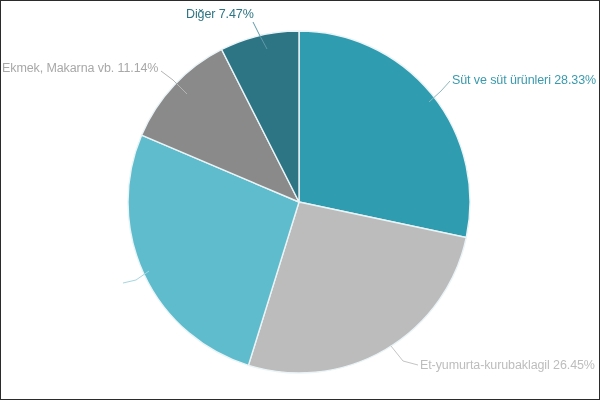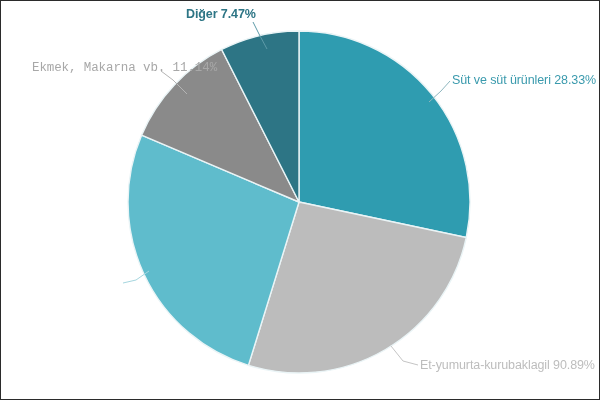--- a/index.html
+++ b/index.html
@@ -49,29 +49,28 @@
     left: 419px;
     top: 358px;
   }
   .lbl-meyve {
     color: #8ecdd9;
     left: -2px;
     top: 276px;
   }
   .lbl-ekmek {
     color: #a8a8a8;
-    left: 31px;
+    left: 1px;
     top: 61px;
-    font-family: Liberation Mono, monospace;
   }
   .lbl-diger {
     color: #2d7585;
     left: 185px;
     top: 7px;
-    font-weight: bold;
+    font-weight: normal;
     font-size: 12.5px;
   }
 </style>
 </head>
 <body>
 
 <div id="chart-frame">
 
   <svg id="pie-svg" viewBox="0 0 600 400">
     <g id="pie-slices">
@@ -85,20 +84,20 @@
       <path d="M 428 101 L 440 90 L 449 80" fill="none" stroke="#8fb7bf" stroke-width="1"></path>
       <path d="M 390 345 L 402 360 L 417 364" fill="none" stroke="#c5c5c5" stroke-width="1"></path>
       <path d="M 148 270 L 135 279 L 122 282" fill="none" stroke="#a6d6df" stroke-width="1"></path>
       <path d="M 186 93 L 172 79 L 160 70" fill="none" stroke="#b4b4b4" stroke-width="1"></path>
       <path d="M 266 48 L 258 33 L 252 21" fill="none" stroke="#5d9aa8" stroke-width="1"></path>
     </g>
   </svg>
 
   <div class="pie-label lbl-sut">Süt ve süt ürünleri 28.33%</div>
 
-  <div class="pie-label lbl-et">Et-yumurta-kurubaklagil 90.89%</div>
+  <div class="pie-label lbl-et">Et-yumurta-kurubaklagil 26.45%</div>
 
 
   <div class="pie-label lbl-ekmek">Ekmek, Makarna vb. 11.14%</div>
 
   <div class="pie-label lbl-diger">Diğer 7.47%</div>
 
 </div>
 
 </body></html>

